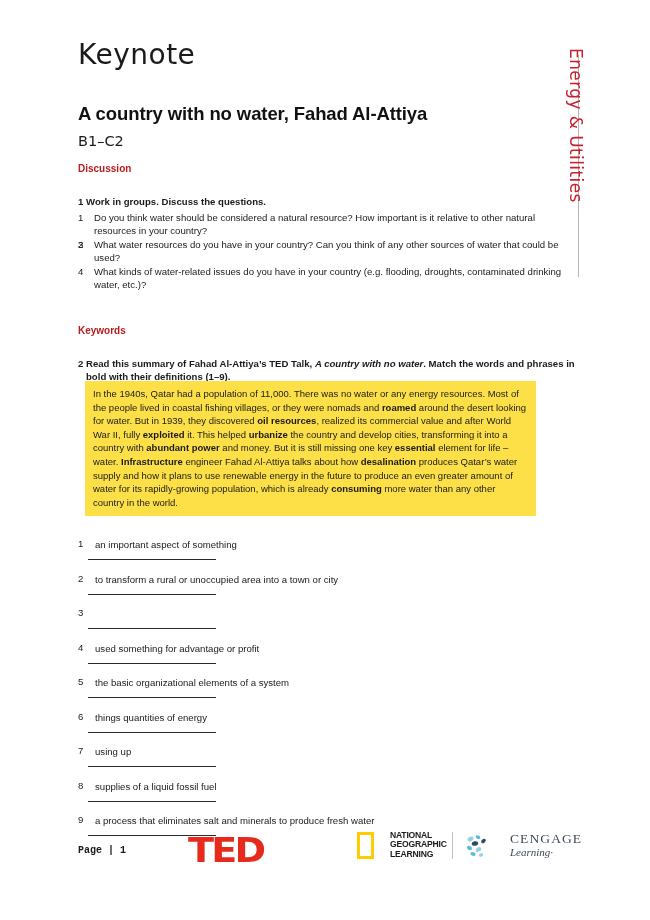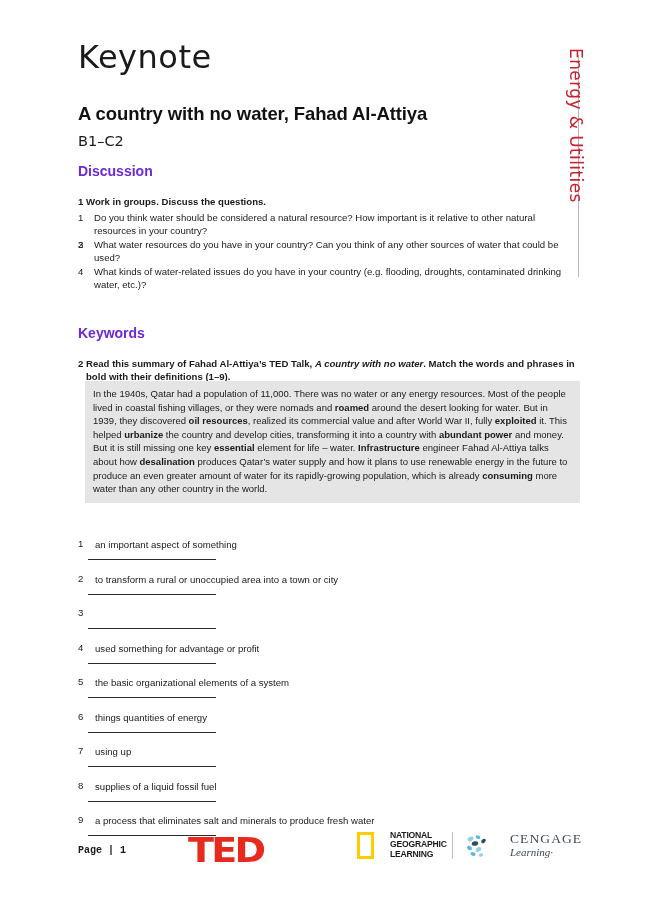--- a/index.html
+++ b/index.html
@@ -44,21 +44,21 @@
     color: #c8202e;
     white-space: nowrap;
     font-family: "DejaVu Sans", sans-serif;
   }
 
   
   .brand {
     position: absolute;
     left: 78px;
     top: 38px;
-    font-size: 32px;
+    font-size: 28px;
     font-weight: 400;
     letter-spacing: 0.5px;
     color: #1a1a1a;
     font-family: "DejaVu Sans", sans-serif;
   }
   .doc-title {
     position: absolute;
     left: 78px;
     top: 103px;
     font-size: 18.5px;
@@ -72,23 +72,23 @@
     top: 133px;
     font-size: 14.5px;
     color: #1a1a1a;
     font-family: "DejaVu Sans", sans-serif;
   }
 
   
   .section-heading {
     position: absolute;
     left: 78px;
-    font-size: 14px;
-    font-weight: bold;
-    color: #6d28d9;
+    font-size: 10px;
+    font-weight: bold;
+    color: #b91c1c;
   }
   #heading-discussion { top: 163px; }
   #heading-keywords   { top: 325px; }
 
   
   .task {
     position: absolute;
     left: 78px;
     width: 500px;
     font-size: 9.6px;
@@ -128,23 +128,23 @@
     left: 0;
     top: 0;
     width: 14px;
   }
 
   
   .summary-box {
     position: absolute;
     left: 85px;
     top: 381px;
-    width: 495px;
+    width: 451px;
     box-sizing: border-box;
-    background: #e5e5e5;
+    background: #fde047;
     padding: 6px 8px 7px 8px;
     font-size: 9.5px;
     line-height: 13.6px;
     color: #1a1a1a;
   }
   .summary-box b { font-weight: bold; }
 
   
   .definitions {
     position: absolute;

